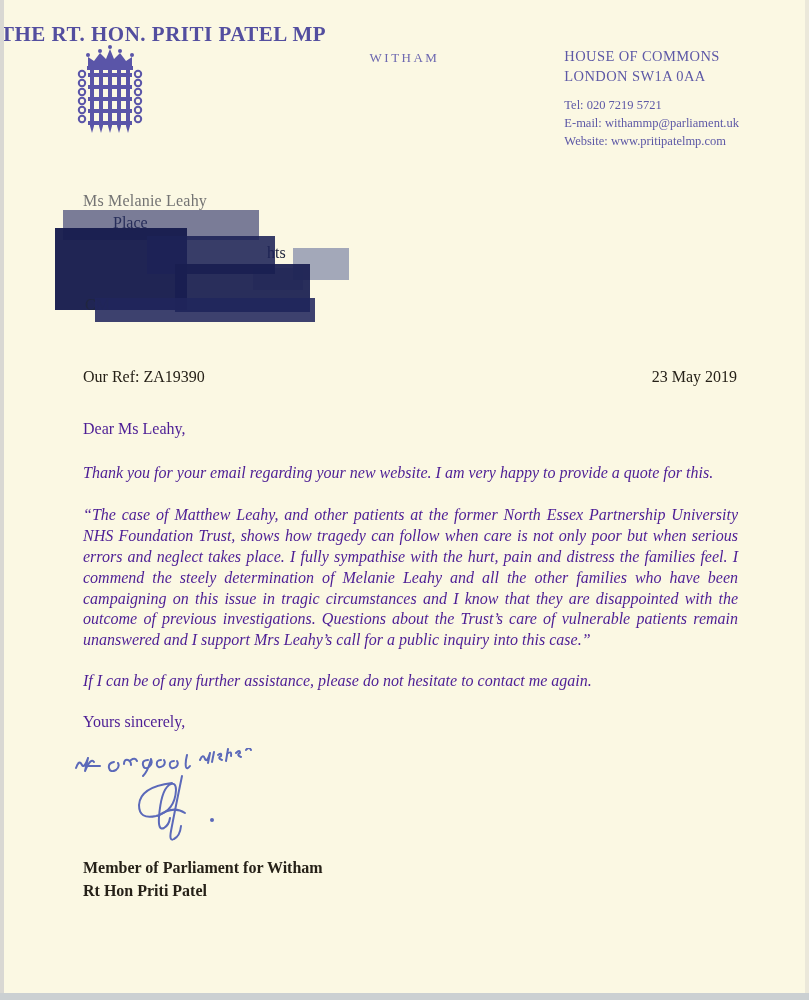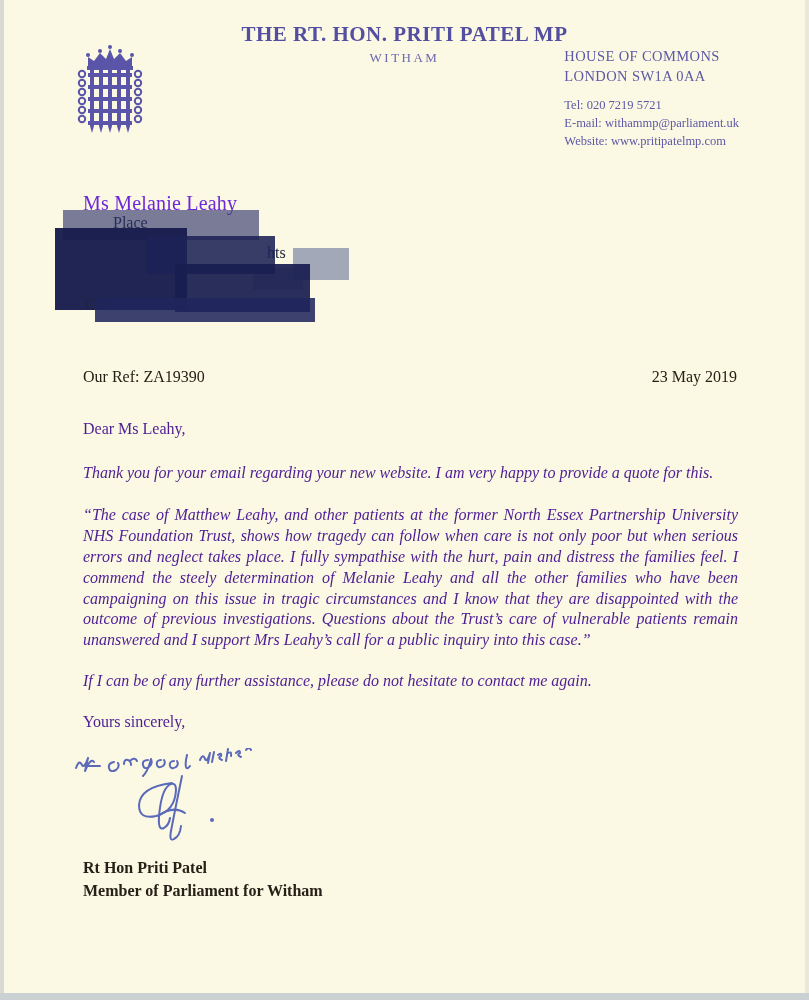--- a/index.html
+++ b/index.html
@@ -14,38 +14,38 @@
     position:absolute;left:0;top:0;width:809px;height:1000px;
     background:#fbf8e3;
   }
   
   .edge-left{position:absolute;left:0;top:0;width:4px;height:1000px;background:#d9d8d3;}
   .edge-right{position:absolute;right:0;top:0;width:4px;height:1000px;background:#ebe8da;}
   .edge-bottom{position:absolute;left:0;bottom:0;width:809px;height:7px;background:#cbd0d2;}
 
   
   .hdr-title{
-    position:absolute;left:0;right:0;top:22px;text-align:center;
+    position:absolute;left:0;right:0;top:22px;text-align:left;
     font-size:21px;font-weight:bold;letter-spacing:.5px;color:#534e9f;
   }
   .hdr-constituency{
     position:absolute;left:0;right:0;top:50px;text-align:center;
     font-size:13px;letter-spacing:2.5px;color:#6d68b0;
   }
   .logo{position:absolute;left:74px;top:44px;width:72px;height:94px;}
   .hdr-right{
     position:absolute;right:70px;top:46px;text-align:left;color:#5d58a6;
   }
   .hdr-addr{font-size:14.5px;line-height:20px;letter-spacing:.4px;}
   .hdr-contact{font-size:12.5px;line-height:18px;margin-top:10px;}
 
   
   .recipient-name{
     position:absolute;left:83px;top:192px;
-    font-size:20px;color:#6d28d9;letter-spacing:.2px;
+    font-size:16px;color:#737373;letter-spacing:.2px;
   }
   .redaction{position:absolute;left:55px;top:210px;width:320px;height:115px;}
   .redaction .frag{position:absolute;font-size:16px;color:#20263f;}
   .frag-place{left:58px;top:4px;color:#2a3060;}
   .frag-hts{left:212px;top:34px;}
   .frag-cm{left:30px;top:86px;color:#1d2340;}
   .rx{position:absolute;}
   .rx1{left:8px;top:0px;width:196px;height:30px;background:#2a3169;opacity:.62;}
   .rx2{left:0px;top:18px;width:132px;height:82px;background:#171c4e;opacity:.96;}
   .rx3{left:92px;top:26px;width:128px;height:38px;background:#1d2257;opacity:.88;}
@@ -183,20 +183,20 @@
         <path d="M112 28 q-7 34 -11 55 q-2 11 3 8 q6 -3 7 -13"></path>
 
         <path d="M88 68 q15 -11 27 -3"></path>
 
         <circle cx="142" cy="72" r="2" fill="#4a5ab5" stroke="none"></circle>
       </g>
     </svg>
   </div>
 
   <div class="signatory">
+    <div>Member of Parliament for Witham</div>
     <div>Rt Hon Priti Patel</div>
-    <div>Member of Parliament for Witham</div>
   </div>
 
   <div class="edge-left"></div>
   <div class="edge-right"></div>
   <div class="edge-bottom"></div>
 </div>
 
 </body></html>

